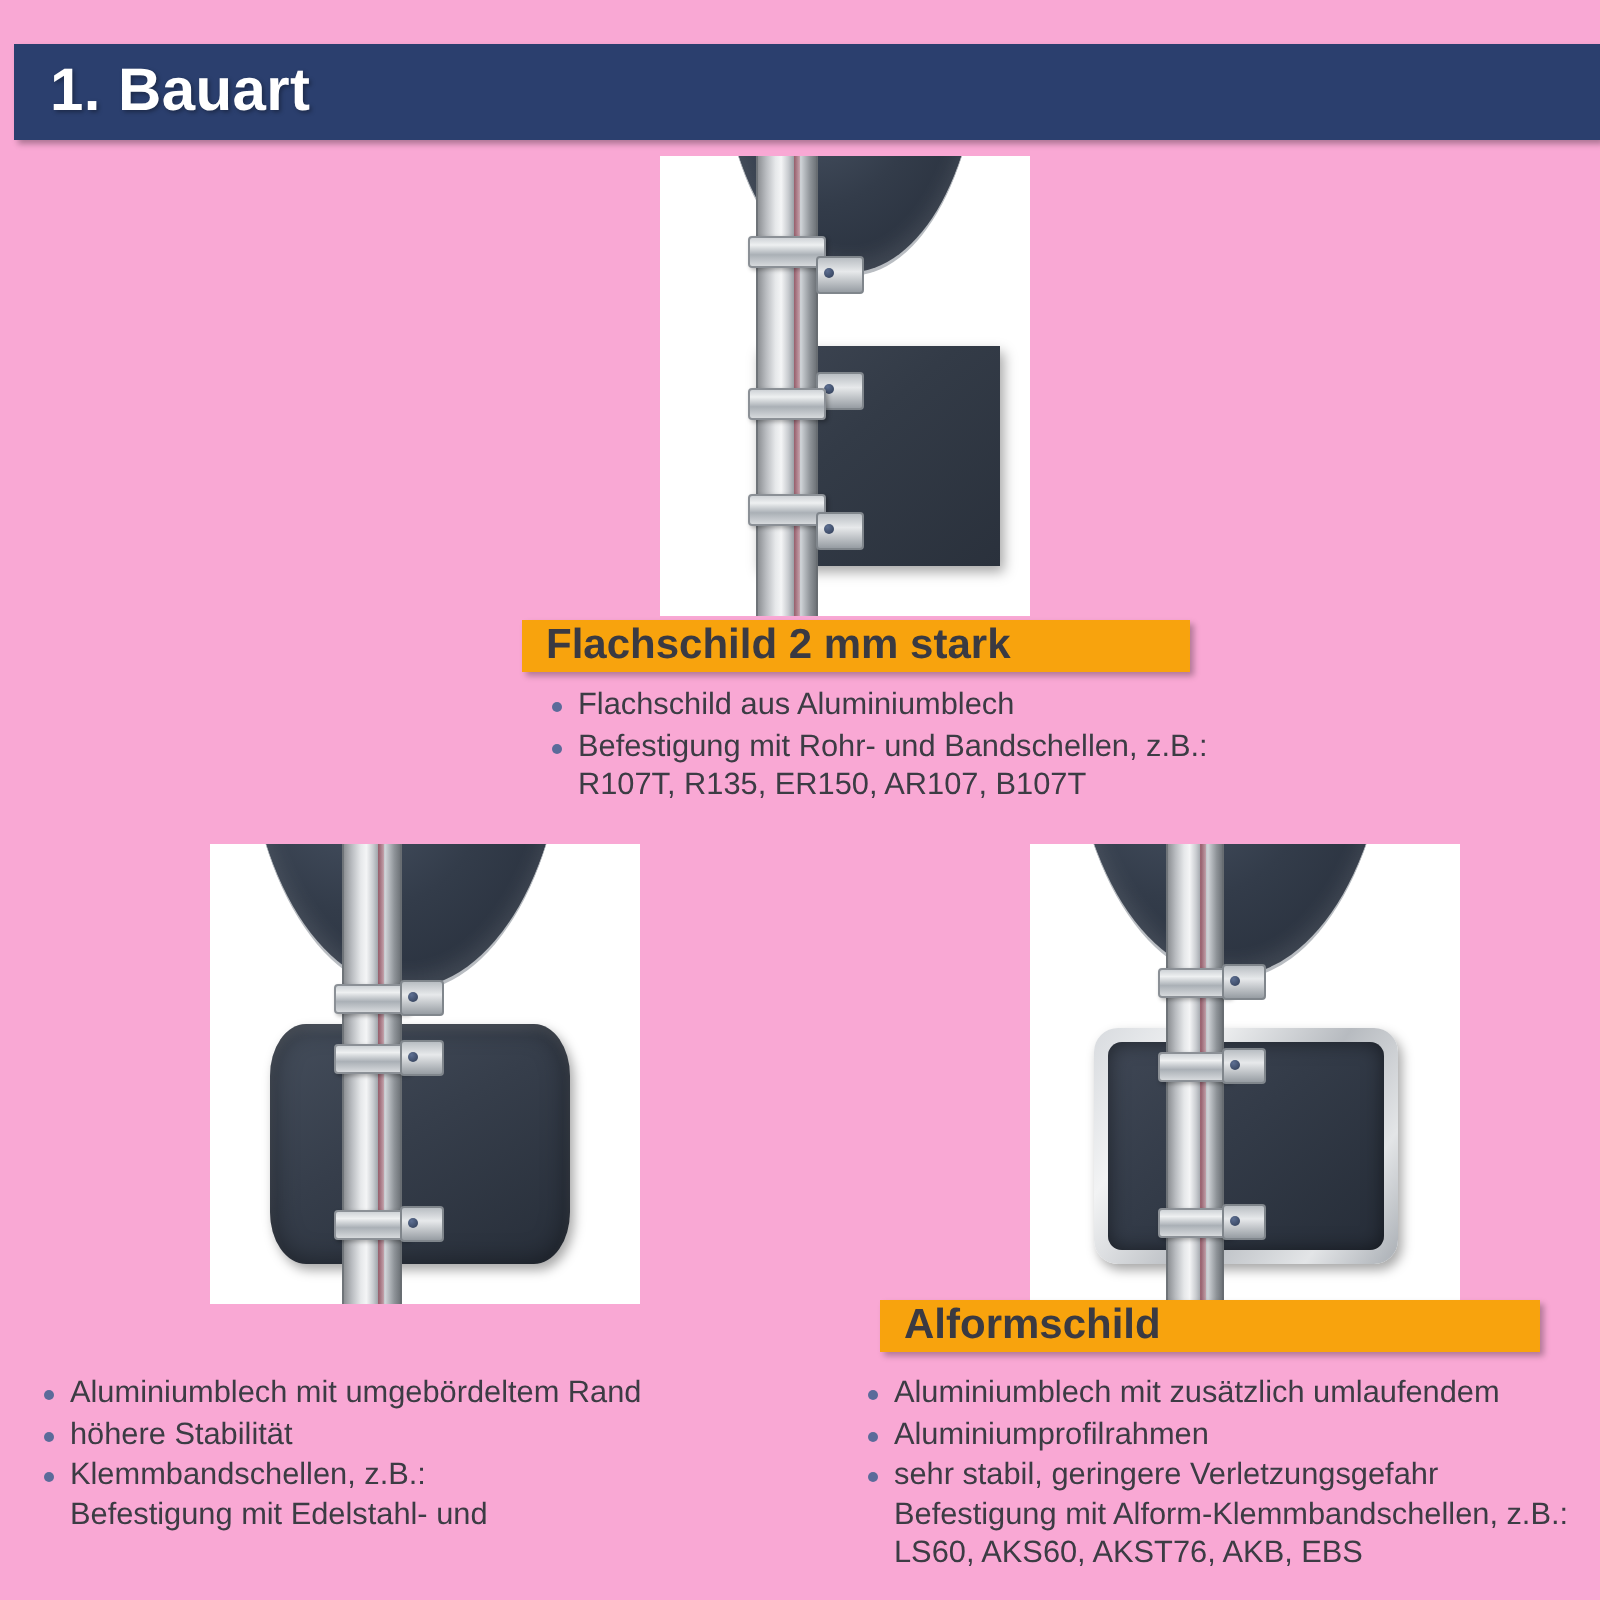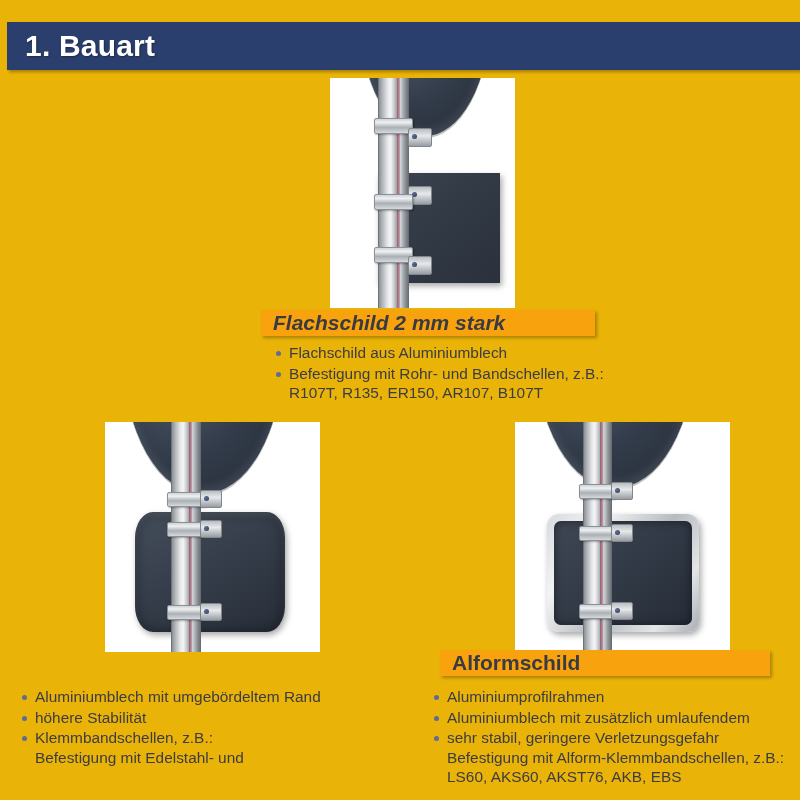--- a/index.html
+++ b/index.html
@@ -8,21 +8,21 @@
     width: 800px;
     height: 800px;
     background: #ffffff;
     font-family: "Liberation Sans", sans-serif;
     overflow: hidden;
   }
   #page {
     position: relative;
     width: 800px;
     height: 800px;
-    background: #eab308;
+    background: #f9a8d4;
   }
 
   
   .header-bar {
     position: absolute;
     left: 7px;
     top: 22px;
     width: 793px;
     height: 48px;
     background: #2b3f6e;
@@ -208,21 +208,21 @@
     <div class="clamp-ear" style="left:78px; top:108px; width:22px; height:17px;">
       <div class="bolt" style="left:3px; top:5px;"></div>
     </div>
     <div class="clamp" style="left:44px; top:116px; width:37px; height:14px;"></div>
     <div class="clamp" style="left:44px; top:169px; width:37px; height:14px;"></div>
     <div class="clamp-ear" style="left:78px; top:178px; width:22px; height:17px;">
       <div class="bolt" style="left:3px; top:5px;"></div>
     </div>
   </div>
 
-  <div class="orange-bar" style="left:261px; top:310px; width:334px; height:26px;font-style:italic;">
+  <div class="orange-bar" style="left:261px; top:310px; width:334px; height:26px;">
     <span class="bar-label">Flachschild 2 mm stark</span>
   </div>
 
   <div class="bullets" style="left:276px; top:343px; width:340px;">
     <div class="bullet-row">
       <div class="bullet-dot"></div>
       <div class="bullet-lines">
         <div class="bullet-line">Flachschild aus Aluminiumblech</div>
       </div>
     </div>
@@ -301,27 +301,27 @@
   </div>
 
   <div class="orange-bar" style="left:440px; top:650px; width:330px; height:26px;">
     <span class="bar-label">Alformschild</span>
   </div>
 
   <div class="bullets" style="left:434px; top:687px; width:366px;">
     <div class="bullet-row">
       <div class="bullet-dot"></div>
       <div class="bullet-lines">
+        <div class="bullet-line">Aluminiumblech mit zusätzlich umlaufendem</div>
+      </div>
+    </div>
+    <div class="bullet-row">
+      <div class="bullet-dot"></div>
+      <div class="bullet-lines">
         <div class="bullet-line">Aluminiumprofilrahmen</div>
-      </div>
-    </div>
-    <div class="bullet-row">
-      <div class="bullet-dot"></div>
-      <div class="bullet-lines">
-        <div class="bullet-line">Aluminiumblech mit zusätzlich umlaufendem</div>
       </div>
     </div>
     <div class="bullet-row">
       <div class="bullet-dot"></div>
       <div class="bullet-lines">
         <div class="bullet-line">sehr stabil, geringere Verletzungsgefahr</div>
         <div class="bullet-line">Befestigung mit Alform-Klemmbandschellen, z.B.:</div>
         <div class="bullet-line">LS60, AKS60, AKST76, AKB, EBS</div>
       </div>
     </div>

